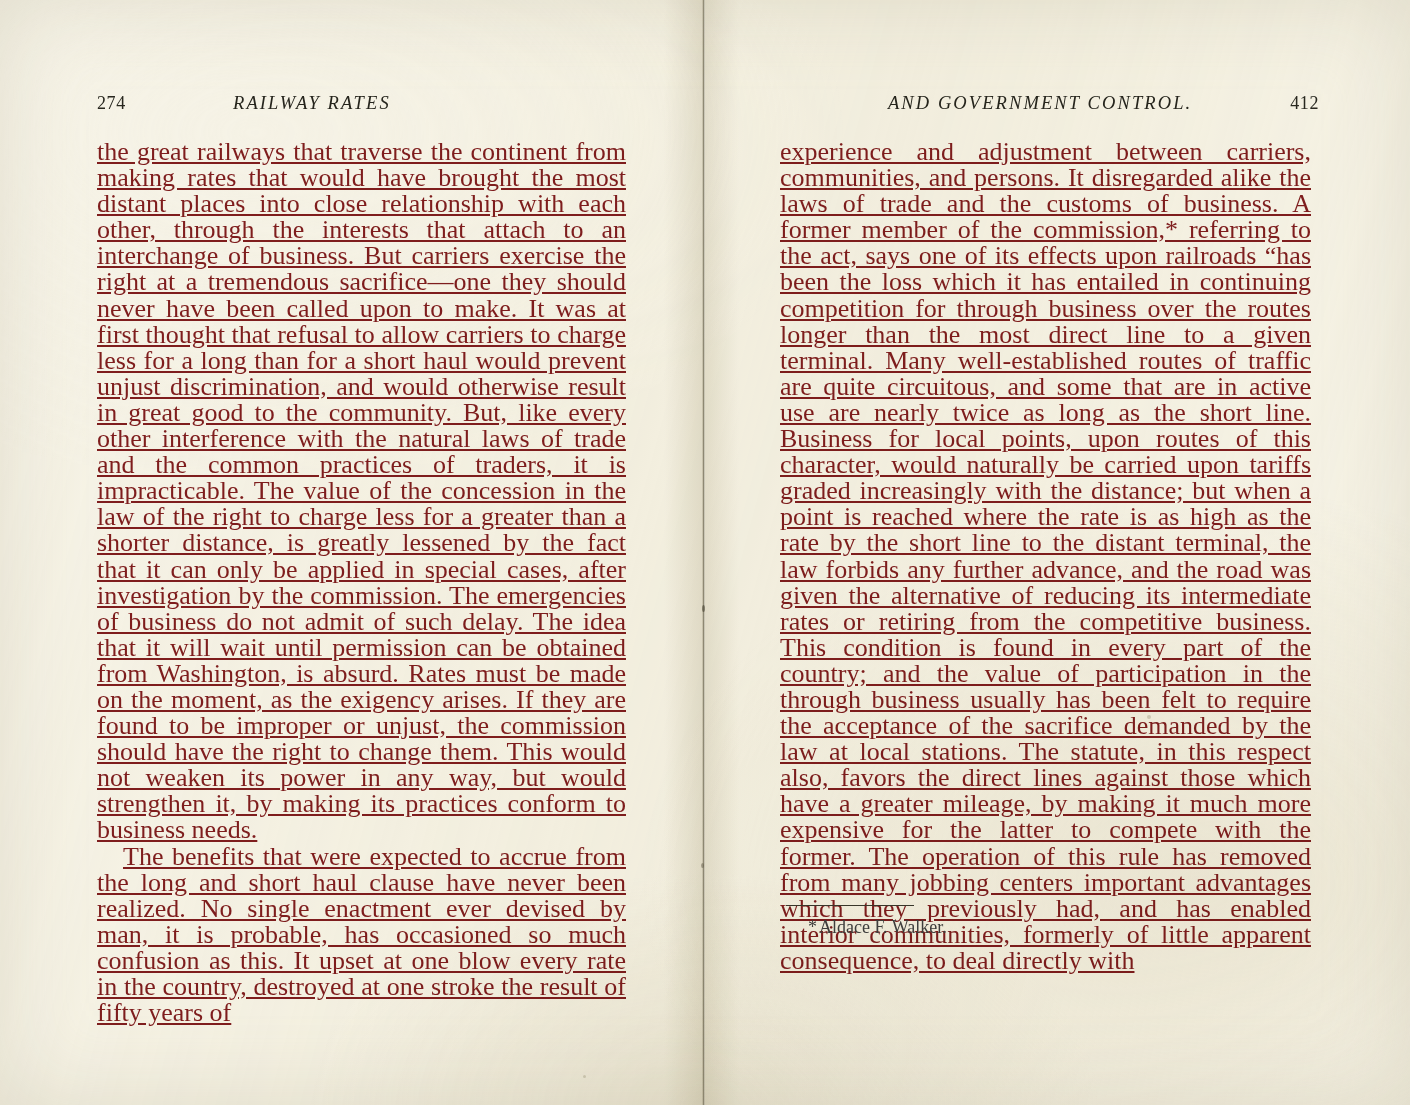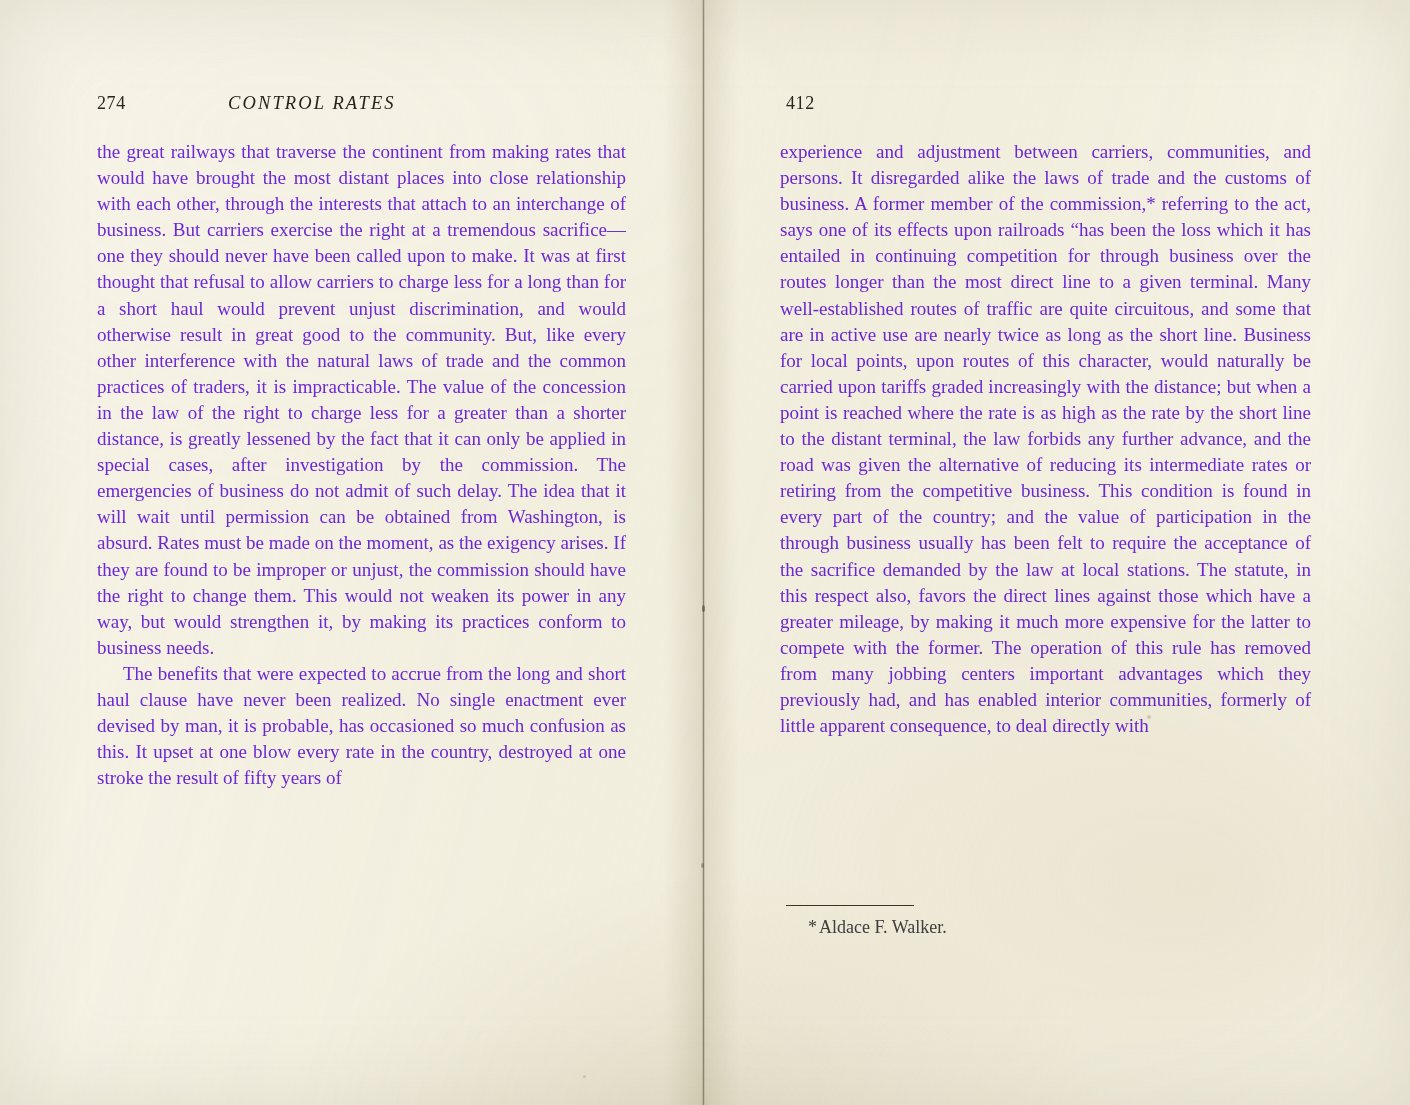--- a/index.html
+++ b/index.html
@@ -98,26 +98,27 @@
     white-space: nowrap;
   }
   .running-head.left .head-title  { padding-right: 128px; }
   .running-head.right .head-title { padding-left: 22px; padding-right: 18px; }
 
   
   .column {
     position: absolute;
     top: 139px;
     width: 529px;
-    font-size: 19px;
+    font-size: 26px;
     line-height: 26.1px;
     text-align: justify;
     text-justify: inter-word;
-    color: #6d28d9;
+    color: #7f1d1d;
     hyphens: none;
+    text-decoration: underline;
   }
   .column-left  { left: 97px; }
   .column-right { left: 780px; width: 531px; }
 
   .column p { margin: 0; }
   .column p.indent { text-indent: 26px; }
 
   
   .footnote-block {
     position: absolute;
@@ -149,32 +150,33 @@
 </style>
 </head>
 <body>
 
 <div class="spread">
 
   <div class="leaf leaf-left">
 
     <div class="running-head left">
       <span class="folio">274</span>
-      <span class="head-title">CONTROL RATES</span>
+      <span class="head-title">RAILWAY RATES</span>
     </div>
 
     <div class="column column-left">
       <p>the great railways that traverse the continent from making rates that would have brought the most distant places into close relationship with each other, through the interests that attach to an interchange of business.  But carriers exercise the right at a tremendous sacrifice—one they should never have been called upon to make.  It was at first thought that refusal to allow carriers to charge less for a long than for a short haul would prevent unjust discrimination, and would otherwise result in great good to the community.  But, like every other interference with the natural laws of trade and the common practices of traders, it is impracticable.  The value of the concession in the law of the right to charge less for a greater than a shorter distance, is greatly lessened by the fact that it can only be applied in special cases, after investigation by the commission.  The emergencies of business do not admit of such delay.  The idea that it will wait until permission can be obtained from Washington, is absurd.  Rates must be made on the moment, as the exigency arises.  If they are found to be improper or unjust, the commission should have the right to change them.  This would not weaken its power in any way, but would strengthen it, by making its practices conform to business needs.</p>
       <p class="indent">The benefits that were expected to accrue from the long and short haul clause have never been realized.  No single enactment ever devised by man, it is probable, has occasioned so much confusion as this.  It upset at one blow every rate in the country, destroyed at one stroke the result of fifty years of</p>
     </div>
   </div>
 
   <div class="leaf leaf-right">
 
     <div class="running-head right">
+      <span class="head-title">AND GOVERNMENT CONTROL.</span>
       <span class="folio">412</span>
     </div>
   </div>
 
   <div class="column column-right">
     <p>experience and adjustment between carriers, communities, and persons.  It disregarded alike the laws of trade and the customs of business.  A former member of the commission,* referring to the act, says one of its effects upon railroads “has been the loss which it has entailed in continuing competition for through business over the routes longer than the most direct line to a given terminal.  Many well-established routes of traffic are quite circuitous, and some that are in active use are nearly twice as long as the short line.  Business for local points, upon routes of this character, would naturally be carried upon tariffs graded increasingly with the distance; but when a point is reached where the rate is as high as the rate by the short line to the distant terminal, the law forbids any further advance, and the road was given the alternative of reducing its intermediate rates or retiring from the competitive business.  This condition is found in every part of the country; and the value of participation in the through business usually has been felt to require the acceptance of the sacrifice demanded by the law at local stations.  The statute, in this respect also, favors the direct lines against those which have a greater mileage, by making it much more expensive for the latter to compete with the former.  The operation of this rule has removed from many jobbing centers important advantages which they previously had, and has enabled interior communities, formerly of little apparent consequence, to deal directly with</p>
   </div>
 
   <div class="footnote-block">
     <div class="footnote-rule"></div>

